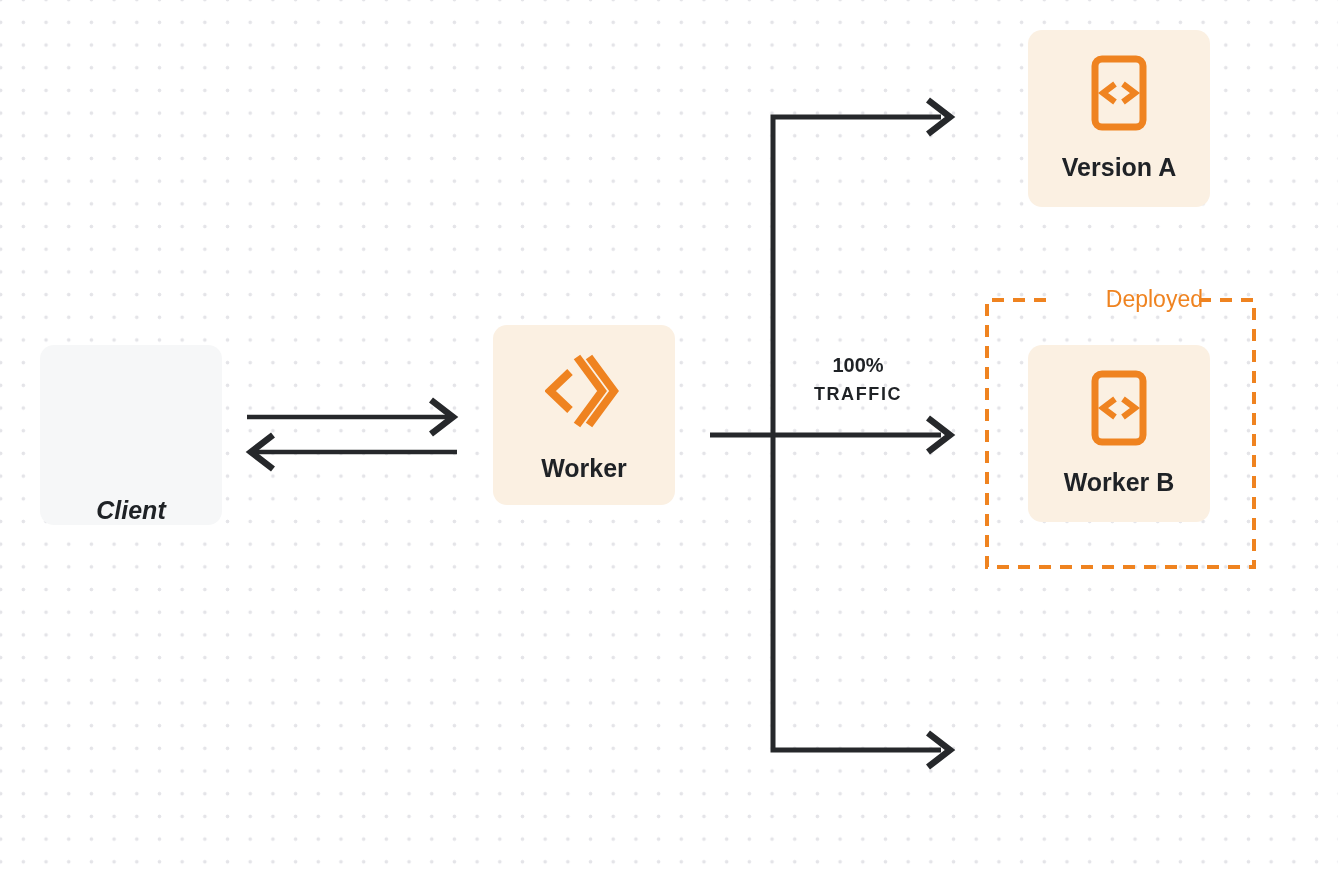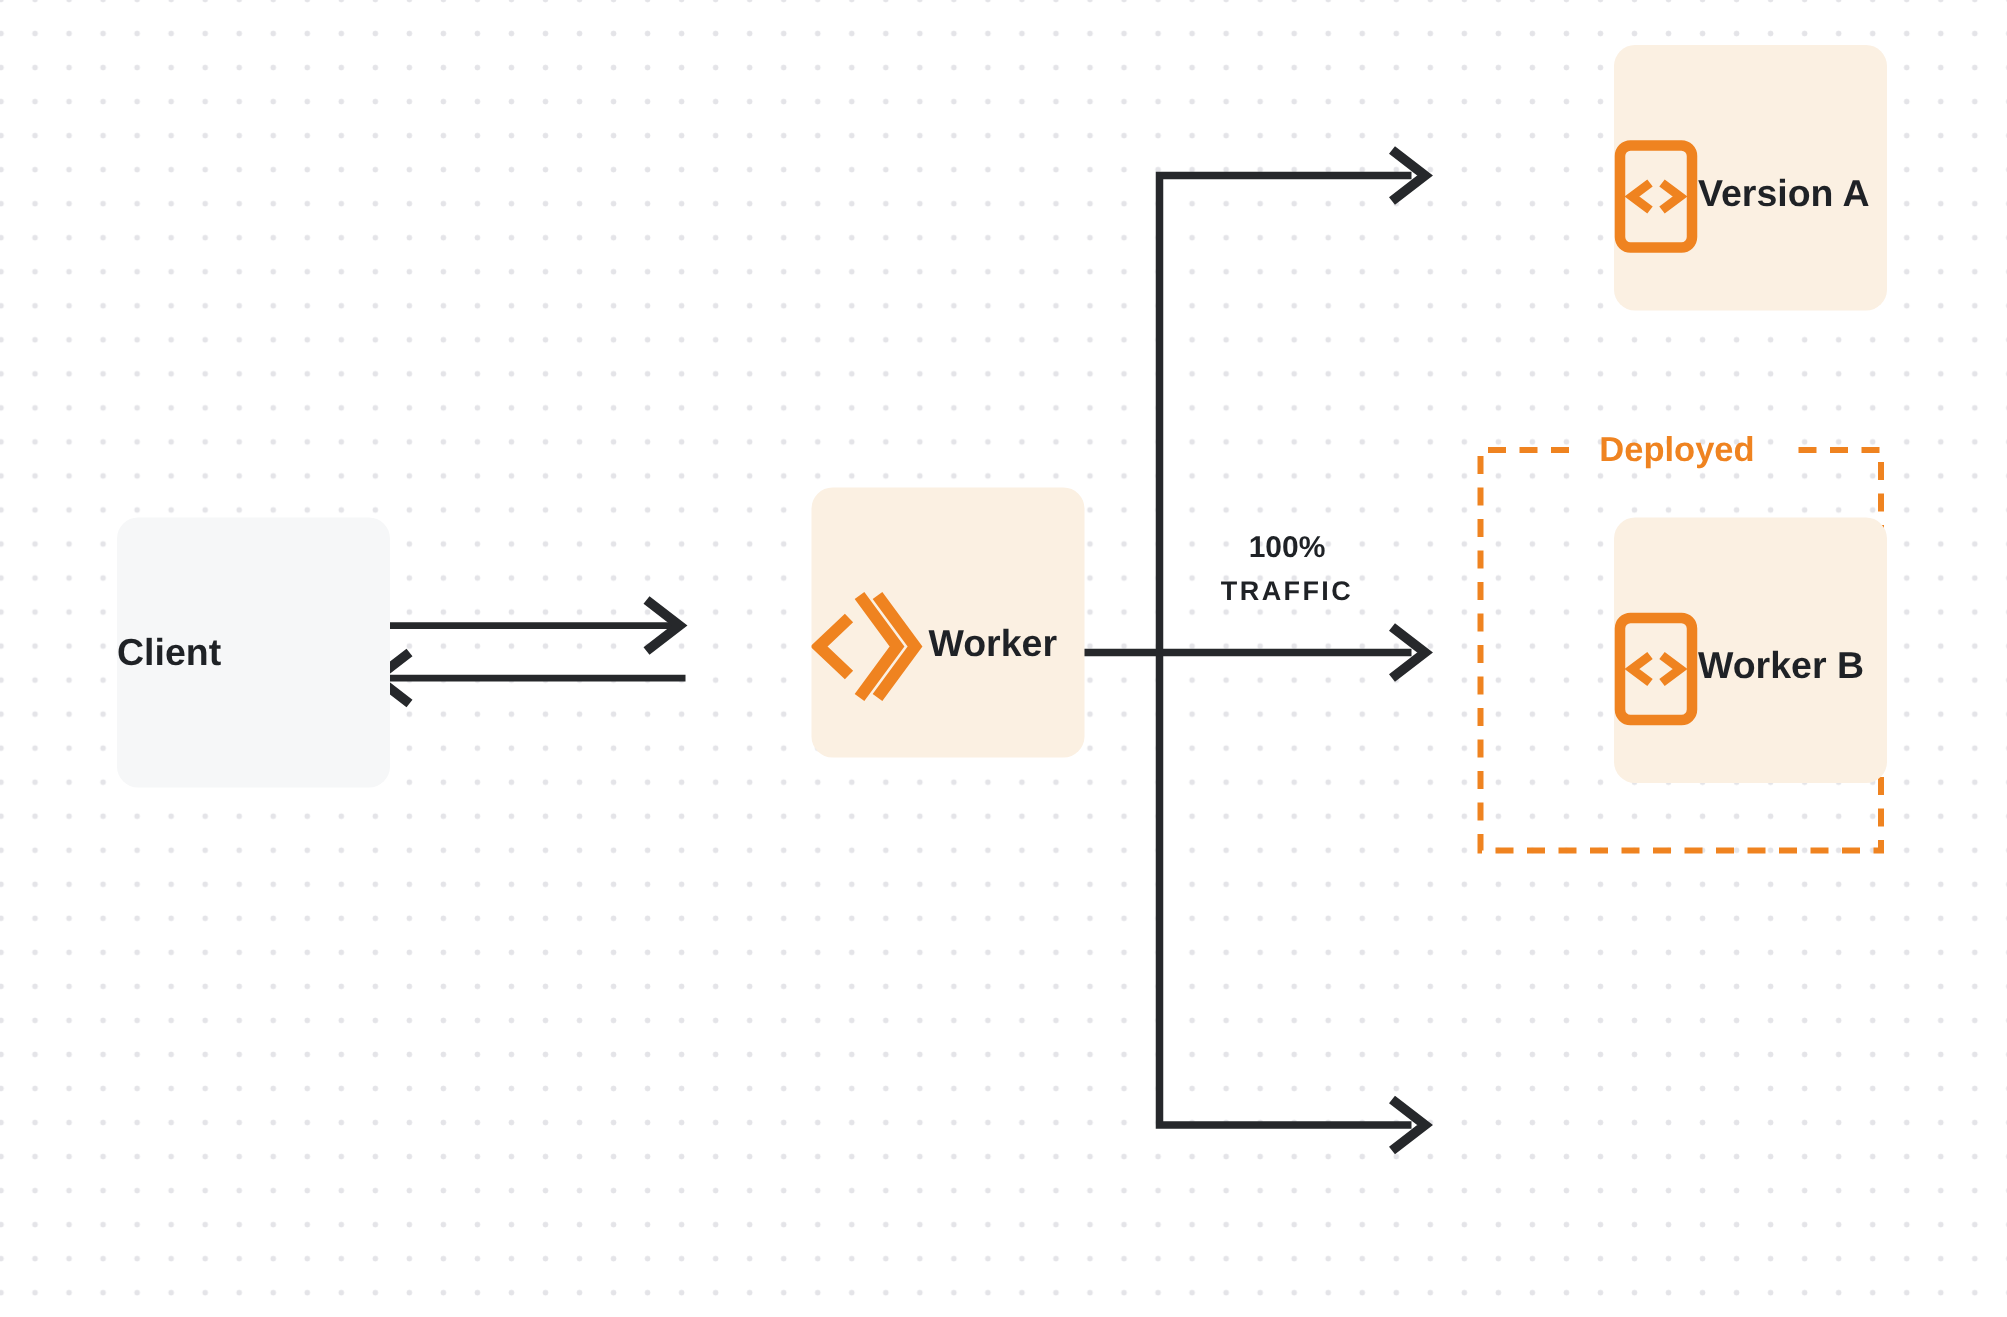--- a/index.html
+++ b/index.html
@@ -29,56 +29,56 @@
   svg.overlay {
     position: absolute;
     inset: 0;
     width: 1338px;
     height: 878px;
   }
   .node {
     position: absolute;
     border-radius: 14px;
     display: flex;
-    flex-direction: row;
+    flex-direction: column;
     align-items: center;
-    margin-left: 48px;
   }
   .node .label {
     font-size: 25px;
     font-weight: 700;
     color: var(--text-dark);
     line-height: 30px;
   }
   .client {
-    left: 30px; top: 345px; width: 182px; height: 180px;
+    left: 40px; top: 345px; width: 182px; height: 180px;
     background: var(--gray-box);
-    justify-content: flex-start;
+    justify-content: flex-end;
+    font-style: italic;
   }
   .worker {
     left: 493px; top: 325px; width: 182px; height: 180px;
     background: var(--cream-box);
   }
   .worker .icon-wrap { margin-top: 27px; height: 74px; }
   .worker .label { margin-top: 27px; }
   .version {
     width: 182px; height: 177px;
     background: var(--cream-box);
   }
   .version .icon-wrap { margin-top: 25px; height: 76px; }
   .version .label { margin-top: 21px; }
   .version-a { left: 1028px; top: 30px; }
   .version-b { left: 1028px; top: 345px; }
   .version-c { left: 1028px; top: 661px; }
   .deployed-label {
     position: absolute;
     left: 1033px; top: 286px; width: 170px;
-    text-align: center;
+    text-align: right;
     font-size: 23px;
-    font-weight: 700;
+    font-weight: 400;
     color: var(--orange);
     line-height: 27px;
   }
   .traffic-label {
     position: absolute;
     left: 788px; top: 351px; width: 140px;
     text-align: center;
     color: var(--text-dark);
     font-weight: 700;
   }

